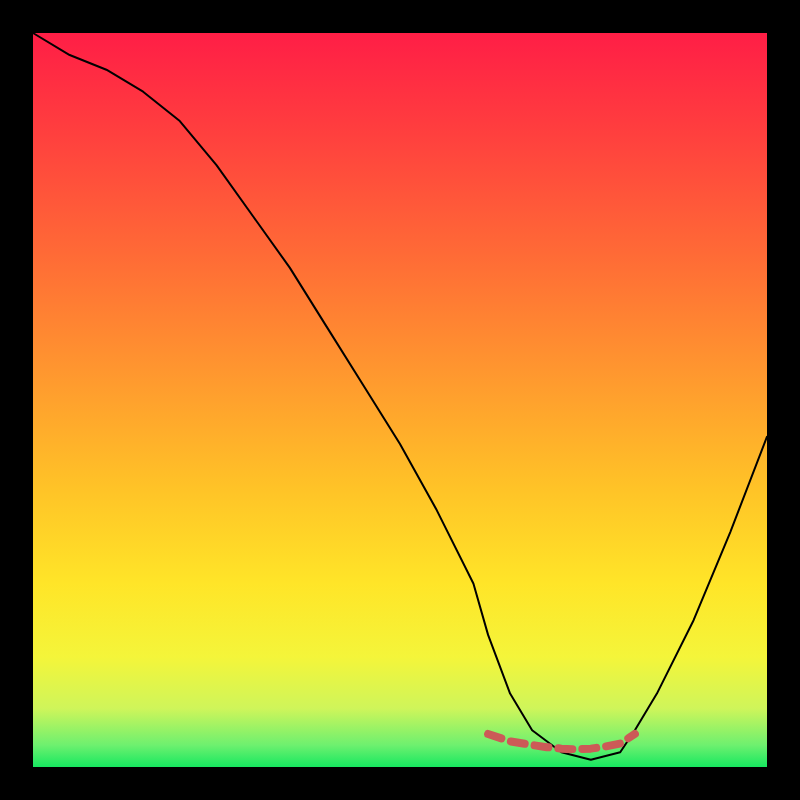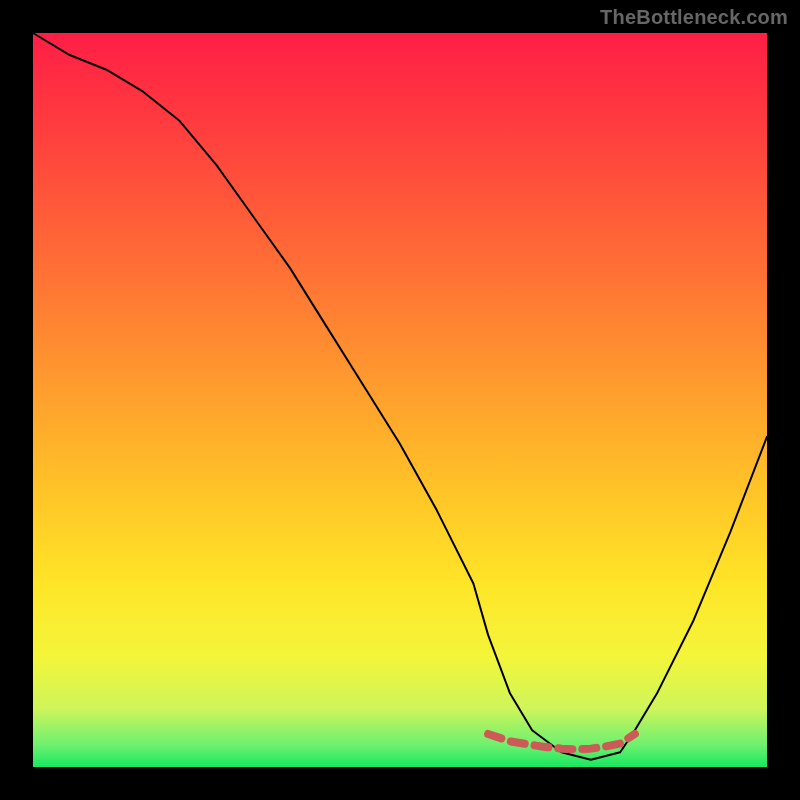--- a/index.html
+++ b/index.html
@@ -43,21 +43,20 @@
     position: absolute;
     inset: 0;
     overflow: visible;
   }
 </style>
 </head>
 <body>
 
 <div class="frame">
 
-  <div class="watermark">TheBottleneck.com</div>
 
   <div class="plot-area">
 
     <svg class="gradient" viewBox="0 0 100 100" preserveAspectRatio="none">
       <defs>
         <linearGradient id="bg" x1="0" y1="0" x2="0" y2="1">
 
         <stop offset="0%" stop-color="#ff1e46"></stop>
             <stop offset="12%" stop-color="#ff3b3f"></stop>
             <stop offset="30%" stop-color="#ff6a36"></stop>

